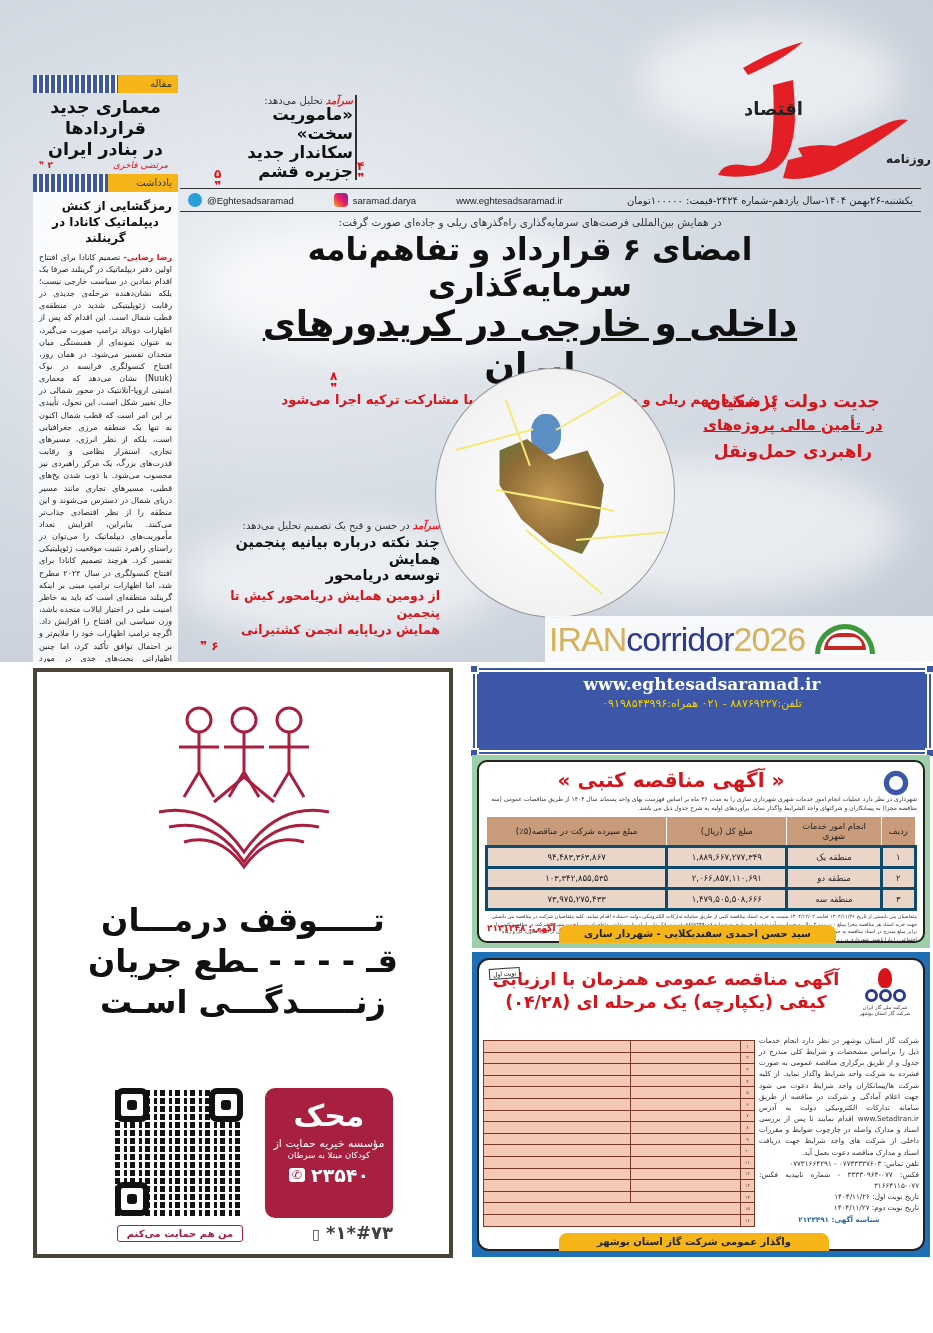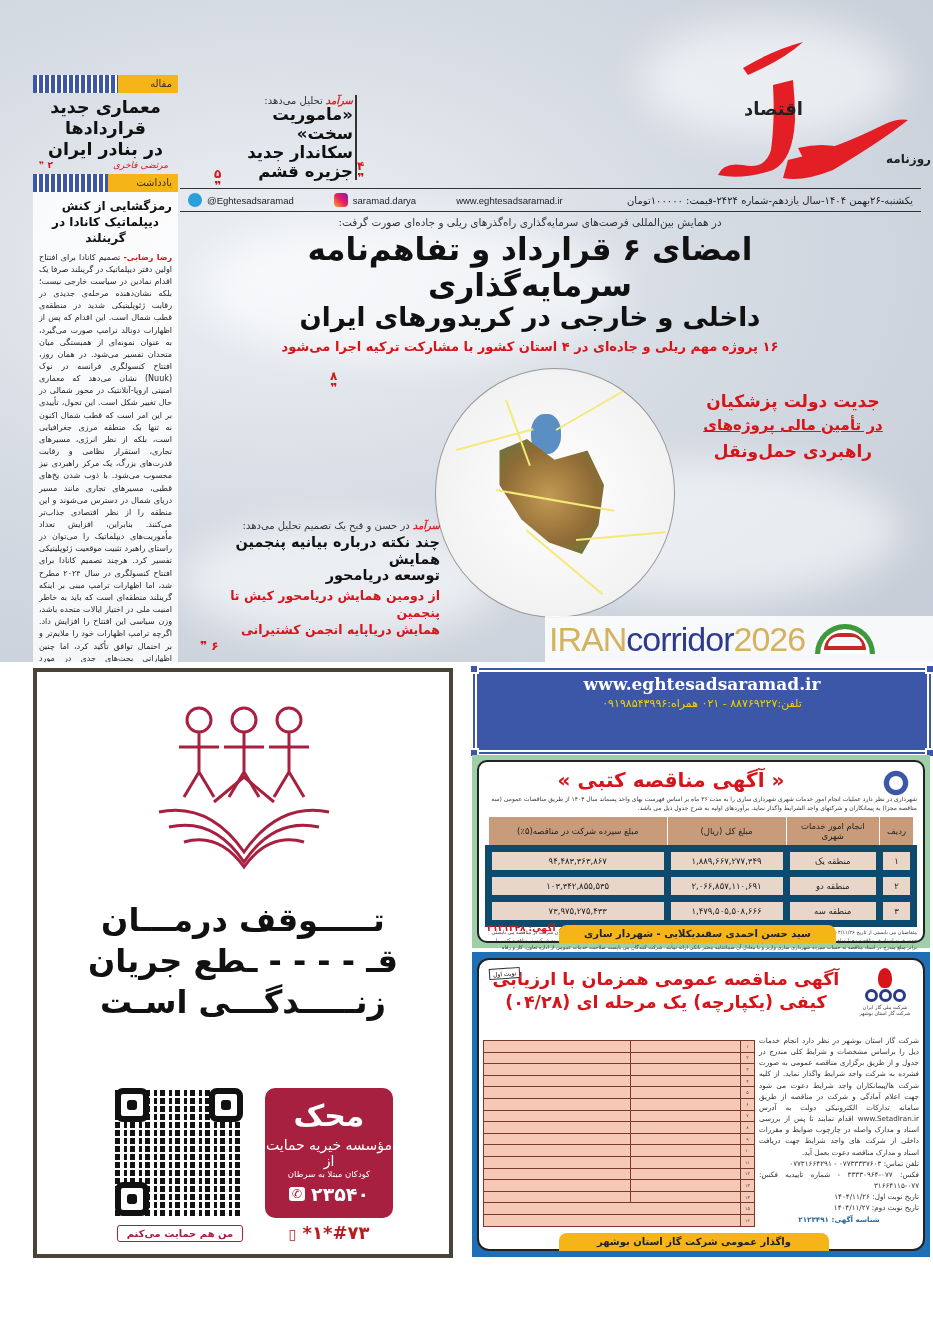--- a/index.html
+++ b/index.html
@@ -51,21 +51,21 @@
      }
   .qr-corner { position:absolute; width: 34px; height: 34px; border: 6px solid #111; border-radius: 8px; background:#fff; }
   .qr-corner::after { content:""; position:absolute; left: 6px; top: 6px; width: 10px; height: 10px; background:#111; border-radius: 3px; }
   
   .ad-banner { position:absolute; left: 475px; top: 670px; width: 454px; height: 82px; background: #3c57a8; border: 2px solid #ffffff; outline: 2px solid #3c57a8; text-align: center; color: #fff; }
   .ad-banner .dot { position:absolute; width: 10px; height: 10px; background:#3c57a8; border: 2px solid #fff; }
   .ad-tender1 { position:absolute; left: 472px; top: 755px; width: 458px; height: 193px; background: #9dd0a8; padding: 5px 5px; }
   .ad-tender1 .inner { background:#fff; border: 2px solid #222; border-radius: 10px; height: 100%; position: relative; padding: 4px 6px; }
   table.tender { width: 100%; border-collapse: collapse; font-size: 8.5px; margin-top: 4px; }
   table.tender th { background: #c89b7b; color: #222; padding: 4px 3px; border: 1px solid #fff; font-weight: normal; }
-  table.tender td { background: #ead6c8; color: #222; padding: 4px 3px; border: 7px solid #0c4a6e; text-align:center; }
+  table.tender td { background: #ead6c8; color: #222; padding: 4px 3px; border: 3px solid #0c4a6e; text-align:center; }
   .ad-tender2 { position:absolute; left: 472px; top: 952px; width: 458px; height: 305px; background: #1f6fb7; padding: 6px 5px; }
   .ad-tender2 .inner { background:#fff; border: 2px solid #222; border-radius: 12px; height: 100%; position: relative; padding: 4px 6px; }
   table.tender2 { border-collapse: collapse; font-size: 4.5px; width: 272px; }
   table.tender2 td { background: #f6c8b6; border: 1px solid #7a3a2a; padding: 2px 2px; height: 11.6px; color:#444; text-align: center; }
   .footer-pill { position:absolute; background: #f5b417; border-radius: 8px 8px 0 0; font-size: 10px; font-weight: bold; color: #222; text-align: center; line-height: 18px; }
 </style>
 </head>
 <body>
 
 <div class="top">
@@ -109,21 +109,21 @@
         </span>
       <span class="item">
           <span>www.eghtesadsaramad.ir</span>
         </span>
     </div>
   </div>
 
   <div class="abs" style="left:230px; top:216px; width:600px; text-align:center;">
     <div style="font-size:10.5px;color:#333;">در همایش بین‌المللی فرصت‌های سرمایه‌گذاری راه‌گذرهای ریلی و جاده‌ای صورت گرفت:</div>
     <div class="h-black" style="font-size:31px;margin-top:4px;">امضای ۶ قرارداد و تفاهم‌نامه سرمایه‌گذاری</div>
-    <div class="h-black" style="font-size:26px;">داخلی و خارجی در کریدورهای ایران</div>
+    <div class="h-black" style="font-size:36px;text-decoration:underline;">داخلی و خارجی در کریدورهای ایران</div>
     <div class="h-red" style="font-size:13px;margin-top:6px;">۱۶ پروژه مهم ریلی و جاده‌ای در ۴ استان کشور با مشارکت ترکیه اجرا می‌شود</div>
   </div>
   <div class="pg abs" style="left:330px;top:370px;"><span>۸</span><br>❞</div>
 
   <div class="globe">
     <div class="caspian"></div>
     <div class="iran"></div>
     <div class="route" style="left:20px;top:80px;width:80px;transform:rotate(-15deg);"></div>
     <div class="route" style="left:60px;top:120px;width:120px;transform:rotate(10deg);"></div>
     <div class="route" style="left:90px;top:160px;width:100px;transform:rotate(40deg);"></div>
@@ -203,28 +203,28 @@
   </div>
   <div class="abs" style="left:0;right:0;top:388px;height:200px;">
     <div class="qr">
       <div class="qr-corner" style="left:0;top:0;"></div>
       <div class="qr-corner" style="right:0;top:0;"></div>
       <div class="qr-corner" style="left:0;bottom:0;"></div>
     </div>
     <div class="abs" style="left:80px;top:165px;width:126px;border:1px solid #a8203f;border-radius:3px;text-align:center;font-size:10px;color:#a8203f;font-weight:bold;padding:2px 0;">من هم حمایت می‌کنم</div>
     <div class="mahak-box">
       <div style="font-size:30px;font-weight:bold;margin-top:10px;">محک</div>
-      <div style="font-size:14px;margin-top:4px;">مؤسسه خیریه حمایت از</div>
+      <div style="font-size:11px;margin-top:4px;">مؤسسه خیریه حمایت از</div>
       <div style="font-size:8.5px;">کودکان مبتلا به سرطان</div>
       <div style="font-size:19px;font-weight:bold;margin-top:4px;display:flex;justify-content:center;gap:6px;align-items:center;">
         <span>۲۳۵۴۰</span>
         <span style="background:#fff;color:#a8203f;border-radius:3px;font-size:12px;padding:0 3px;">✆</span>
       </div>
     </div>
-    <div class="abs" style="left:228px;width:128px;top:162px;text-align:center;font-size:18px;font-weight:bold;color:#b91c1c;">
+    <div class="abs" style="left:228px;width:128px;top:162px;text-align:right;font-size:18px;font-weight:bold;color:#404040;">
       <span>#۷۳*۱*</span> <span style="font-size:14px;">▯</span>
     </div>
   </div>
 </div>
 
 <div class="ad-banner">
   <span class="dot" style="left:-8px;top:-8px;"></span>
     <span class="dot" style="right:-8px;top:-8px;"></span>
   <span class="dot" style="left:-8px;bottom:-8px;"></span>
     <span class="dot" style="right:-8px;bottom:-8px;"></span>

